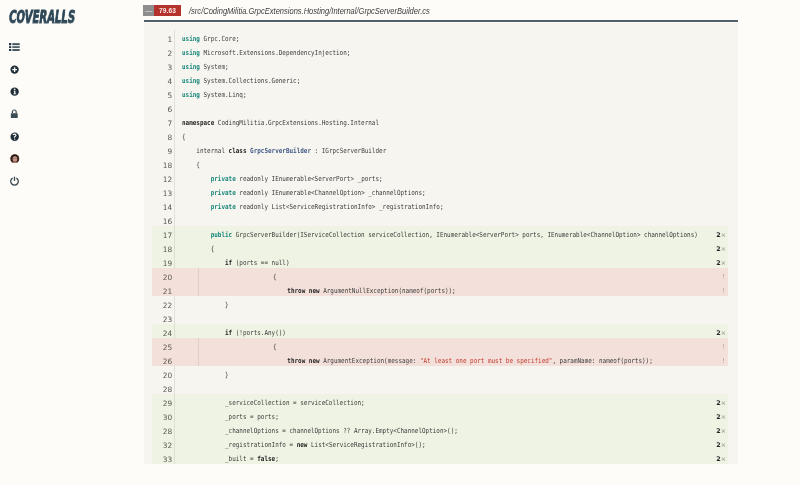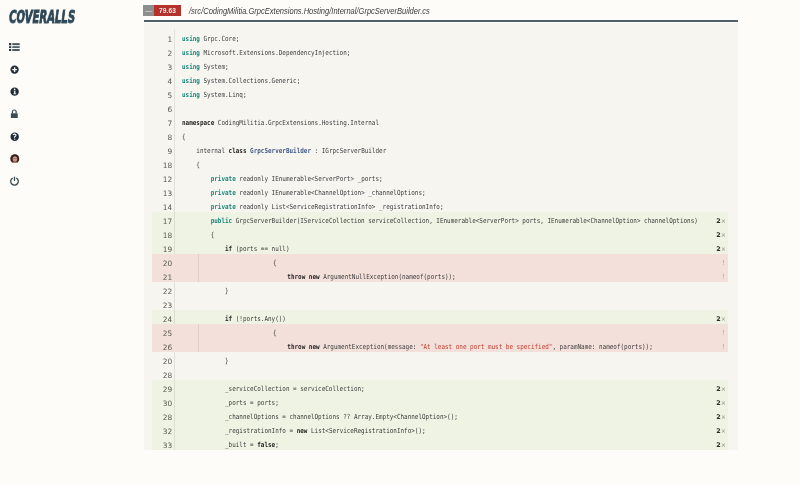--- a/index.html
+++ b/index.html
@@ -131,20 +131,21 @@
         <div class="row"><div class="ln">4</div><div class="bar"></div><div class="srcwrap"><div class="src"><span class="inner"><span class="kw">using</span><span> System.Collections.Generic;</span></span></div><div class="hits"></div></div></div>
         <div class="row"><div class="ln">5</div><div class="bar"></div><div class="srcwrap"><div class="src"><span class="inner"><span class="kw">using</span><span> System.Linq;</span></span></div><div class="hits"></div></div></div>
         <div class="row"><div class="ln">6</div><div class="bar"></div><div class="srcwrap"><div class="src"><span class="inner"></span></div><div class="hits"></div></div></div>
         <div class="row"><div class="ln">7</div><div class="bar"></div><div class="srcwrap"><div class="src"><span class="inner"><span class="kw2">namespace</span><span> CodingMilitia.GrpcExtensions.Hosting.Internal</span></span></div><div class="hits"></div></div></div>
         <div class="row"><div class="ln">8</div><div class="bar"></div><div class="srcwrap"><div class="src"><span class="inner"><span>{</span></span></div><div class="hits"></div></div></div>
         <div class="row"><div class="ln">9</div><div class="bar"></div><div class="srcwrap"><div class="src"><span class="inner"><span>    internal </span><span class="kw2">class</span><span> </span><span class="type">GrpcServerBuilder</span><span> : IGrpcServerBuilder</span></span></div><div class="hits"></div></div></div>
         <div class="row"><div class="ln">18</div><div class="bar"></div><div class="srcwrap"><div class="src"><span class="inner"><span>    {</span></span></div><div class="hits"></div></div></div>
         <div class="row"><div class="ln">12</div><div class="bar"></div><div class="srcwrap"><div class="src"><span class="inner"><span>        </span><span class="kw">private</span><span> readonly IEnumerable&lt;ServerPort&gt; _ports;</span></span></div><div class="hits"></div></div></div>
         <div class="row"><div class="ln">13</div><div class="bar"></div><div class="srcwrap"><div class="src"><span class="inner"><span>        </span><span class="kw">private</span><span> readonly IEnumerable&lt;ChannelOption&gt; _channelOptions;</span></span></div><div class="hits"></div></div></div>
         <div class="row"><div class="ln">14</div><div class="bar"></div><div class="srcwrap"><div class="src"><span class="inner"><span>        </span><span class="kw">private</span><span> readonly List&lt;ServiceRegistrationInfo&gt; _registrationInfo;</span></span></div><div class="hits"></div></div></div>
+        <div class="row"><div class="ln">16</div><div class="bar"></div><div class="srcwrap"><div class="src"><span class="inner"></span></div><div class="hits"></div></div></div>
         <div class="row cov"><div class="ln">17</div><div class="bar"></div><div class="srcwrap"><div class="src"><span class="inner"><span>        </span><span class="kw">public</span><span> GrpcServerBuilder(IServiceCollection serviceCollection, IEnumerable&lt;ServerPort&gt; ports, IEnumerable&lt;ChannelOption&gt; channelOptions)</span></span></div><div class="hits">2<span class="xs">×</span></div></div></div>
         <div class="row cov"><div class="ln">18</div><div class="bar"></div><div class="srcwrap"><div class="src"><span class="inner"><span>        {</span></span></div><div class="hits">2<span class="xs">×</span></div></div></div>
         <div class="row cov"><div class="ln">19</div><div class="bar"></div><div class="srcwrap"><div class="src"><span class="inner"><span>            </span><span class="kw2">if</span><span> (ports == null)</span></span></div><div class="hits">2<span class="xs">×</span></div></div></div>
         <div class="row unc"><div class="ln">20</div><div class="bar"></div><div class="srcwrap"><div class="src"><span class="inner"><span>            {</span></span></div><div class="hits">!</div></div></div>
         <div class="row unc"><div class="ln">21</div><div class="bar"></div><div class="srcwrap"><div class="src"><span class="inner"><span>                </span><span class="kw2">throw</span><span> </span><span class="kw2">new</span><span> ArgumentNullException(nameof(ports));</span></span></div><div class="hits">!</div></div></div>
         <div class="row"><div class="ln">22</div><div class="bar"></div><div class="srcwrap"><div class="src"><span class="inner"><span>            }</span></span></div><div class="hits"></div></div></div>
         <div class="row"><div class="ln">23</div><div class="bar"></div><div class="srcwrap"><div class="src"><span class="inner"></span></div><div class="hits"></div></div></div>
         <div class="row cov"><div class="ln">24</div><div class="bar"></div><div class="srcwrap"><div class="src"><span class="inner"><span>            </span><span class="kw2">if</span><span> (!ports.Any())</span></span></div><div class="hits">2<span class="xs">×</span></div></div></div>
         <div class="row unc"><div class="ln">25</div><div class="bar"></div><div class="srcwrap"><div class="src"><span class="inner"><span>            {</span></span></div><div class="hits">!</div></div></div>
         <div class="row unc"><div class="ln">26</div><div class="bar"></div><div class="srcwrap"><div class="src"><span class="inner"><span>                </span><span class="kw2">throw</span><span> </span><span class="kw2">new</span><span> ArgumentException(message: </span><span class="str">"At least one port must be specified"</span><span>, paramName: nameof(ports));</span></span></div><div class="hits">!</div></div></div>

